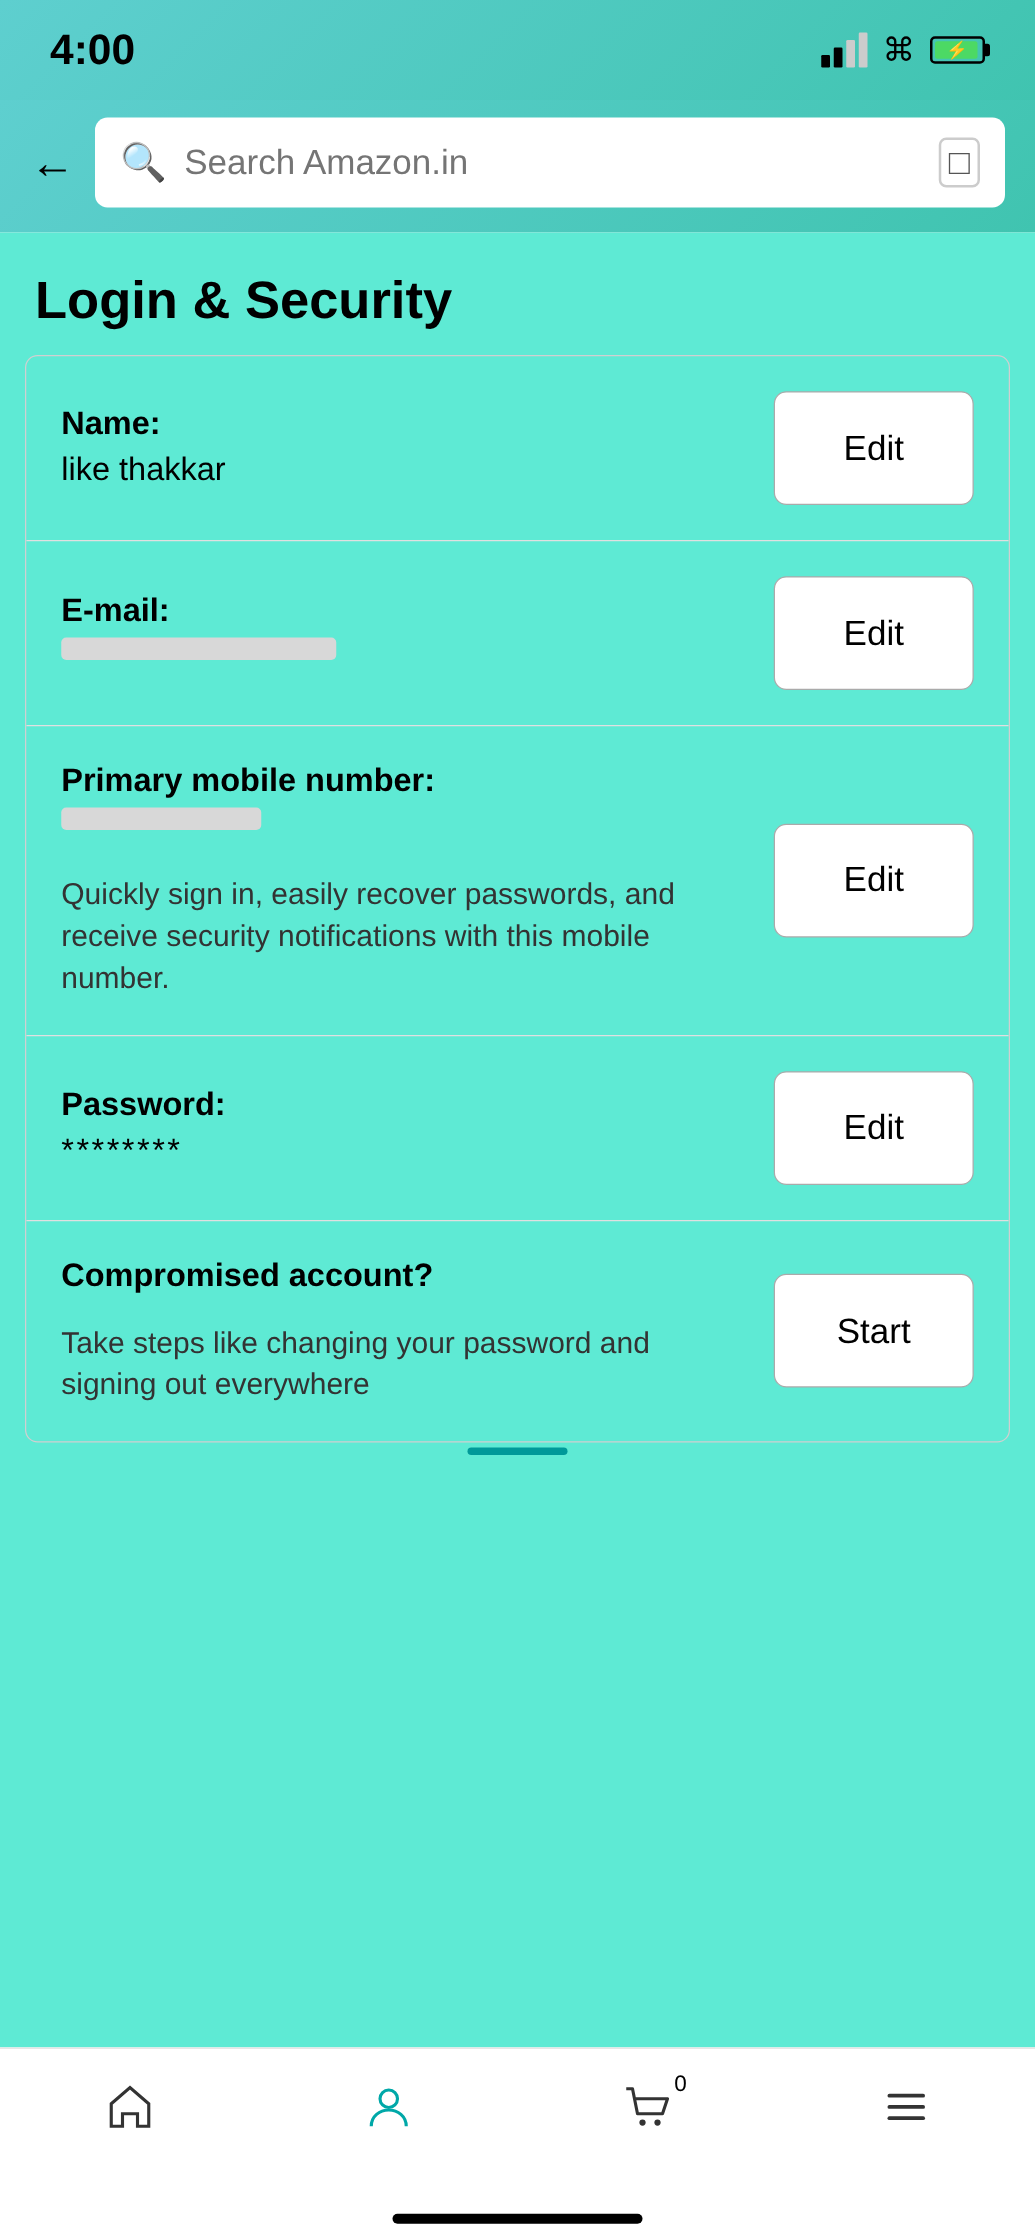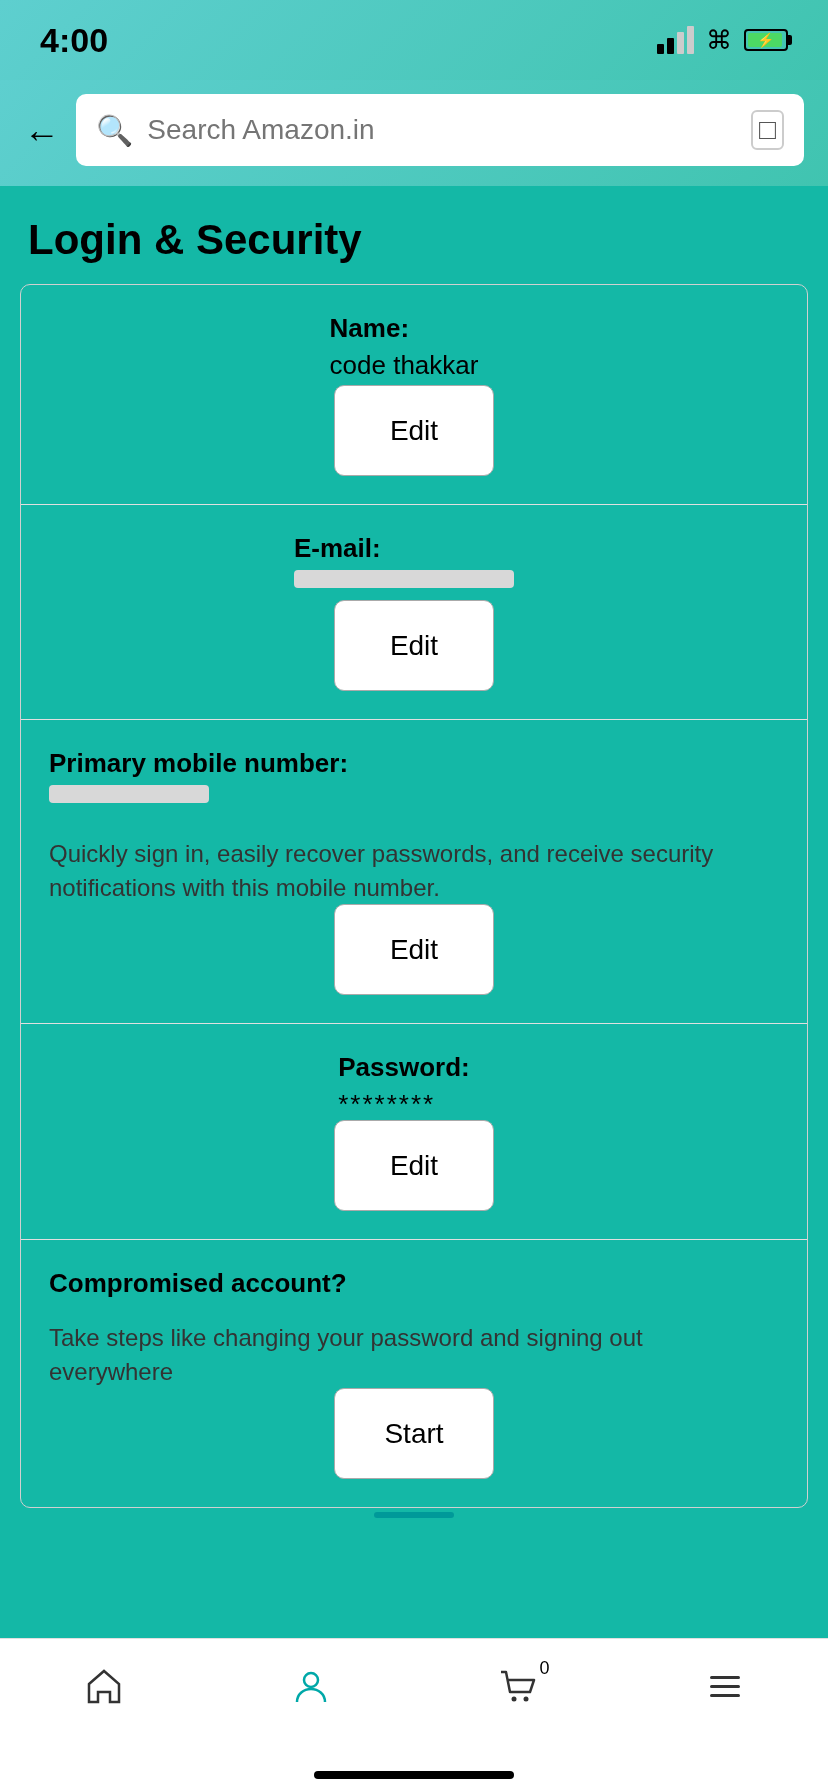--- a/index.html
+++ b/index.html
@@ -127,21 +127,21 @@
       color: #555;
       border: 2px solid #ccc;
       border-radius: 6px;
       padding: 4px 6px;
       line-height: 1;
     }
 
     
     .main-content {
       flex: 1;
-      background: #14b8a6;
+      background: #5eead4;
       padding: 0;
     }
 
     .page-title {
       font-size: 42px;
       font-weight: 700;
       color: #000;
       padding: 30px 28px 20px 28px;
     }
 
@@ -152,21 +152,20 @@
       border-radius: 10px;
       overflow: hidden;
     }
 
     .section-row {
       display: flex;
       align-items: center;
       justify-content: space-between;
       padding: 28px 28px;
       border-bottom: 1px solid #e0e0e0;
-      flex-direction: column;
     }
     .section-row:last-child {
       border-bottom: none;
     }
     .section-info {
       flex: 1;
       padding-right: 20px;
     }
     .section-label {
       font-size: 26px;
@@ -313,21 +312,21 @@
 </div>
 
 <div class="main-content">
   <h1 class="page-title">Login &amp; Security</h1>
 
   <div class="card">
 
     <div class="section-row">
       <div class="section-info">
         <div class="section-label">Name:</div>
-        <div class="section-value">code thakkar</div>
+        <div class="section-value">like thakkar</div>
       </div>
       <button class="action-btn">Edit</button>
     </div>
 
     <div class="section-row">
       <div class="section-info">
         <div class="section-label">E-mail:</div>
         <div class="section-value-masked"></div>
       </div>
       <button class="action-btn">Edit</button>

